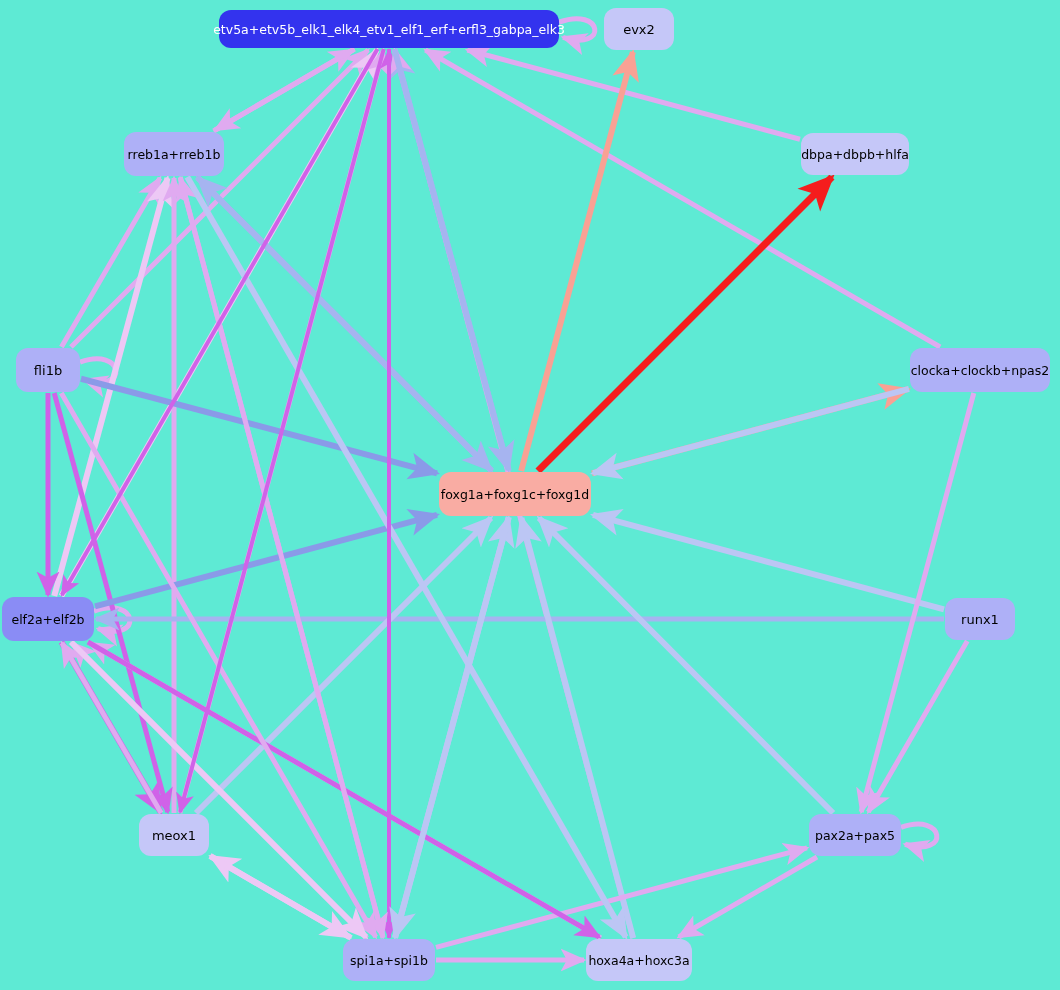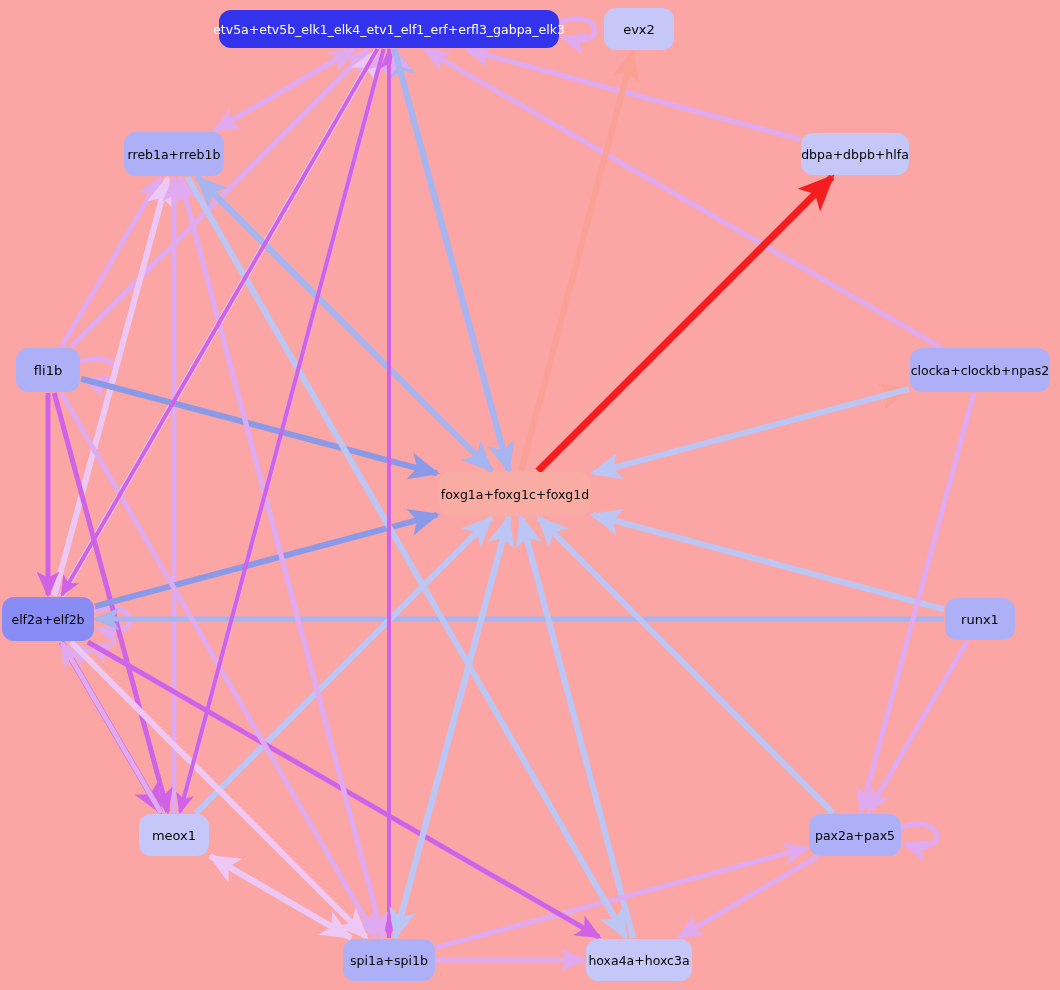--- a/index.html
+++ b/index.html
@@ -7,21 +7,21 @@
     padding: 0;
     background: #ffffff;
   }
   body {
     font-family: "DejaVu Sans", sans-serif;
   }
   #graph-root {
     position: relative;
     width: 1060px;
     height: 990px;
-    background: #fca5a5;
+    background: #5eead4;
     overflow: hidden;
   }
   svg.graph-canvas {
     position: absolute;
     top: 0;
     left: 0;
     width: 1060px;
     height: 990px;
   }
   .node-rect {

